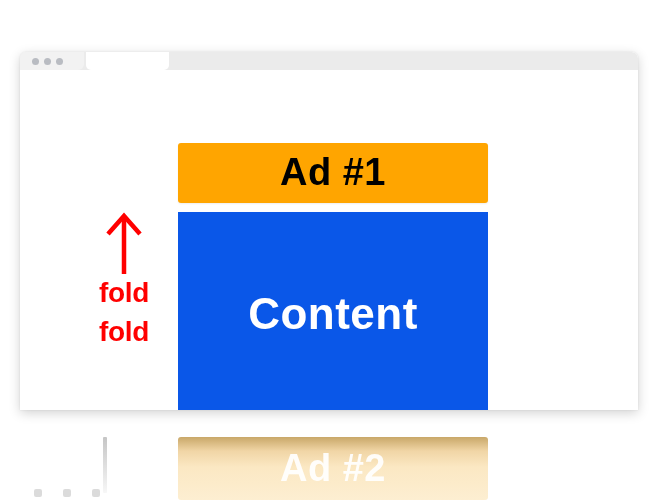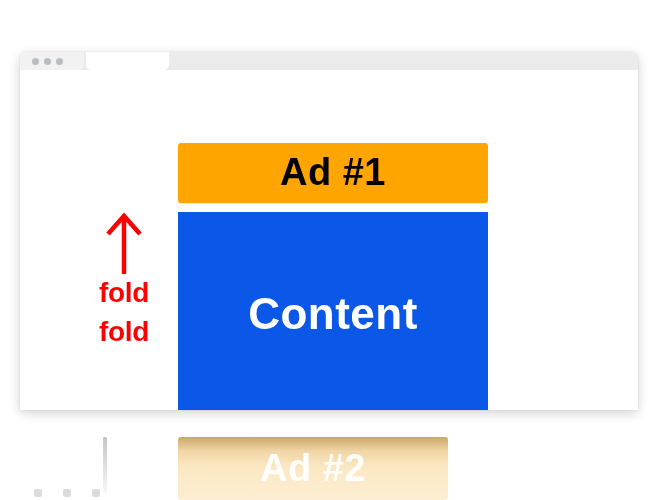--- a/index.html
+++ b/index.html
@@ -40,21 +40,21 @@
     height: 66px;
     background: #ffffff;
     -webkit-mask-image: linear-gradient(to bottom, rgba(0,0,0,0.55) 0%, rgba(0,0,0,0.18) 55%, rgba(0,0,0,0.06) 100%);
     mask-image: linear-gradient(to bottom, rgba(0,0,0,0.55) 0%, rgba(0,0,0,0.18) 55%, rgba(0,0,0,0.06) 100%);
     box-shadow: 0 0 14px rgba(0,0,0,0.16);
   }
   .ad2-block {
     position: absolute;
     left: 178px;
     top: 437px;
-    width: 270px;
+    width: 310px;
     height: 63px;
     border-radius: 3px;
     background: linear-gradient(to bottom,
         rgba(196,160,92,0.92) 0px,
         rgba(238,206,150,0.85) 14px,
         rgba(250,226,180,0.80) 30px,
         rgba(252,232,192,0.72) 63px);
     overflow: hidden;
   }
   .ad2-label {

